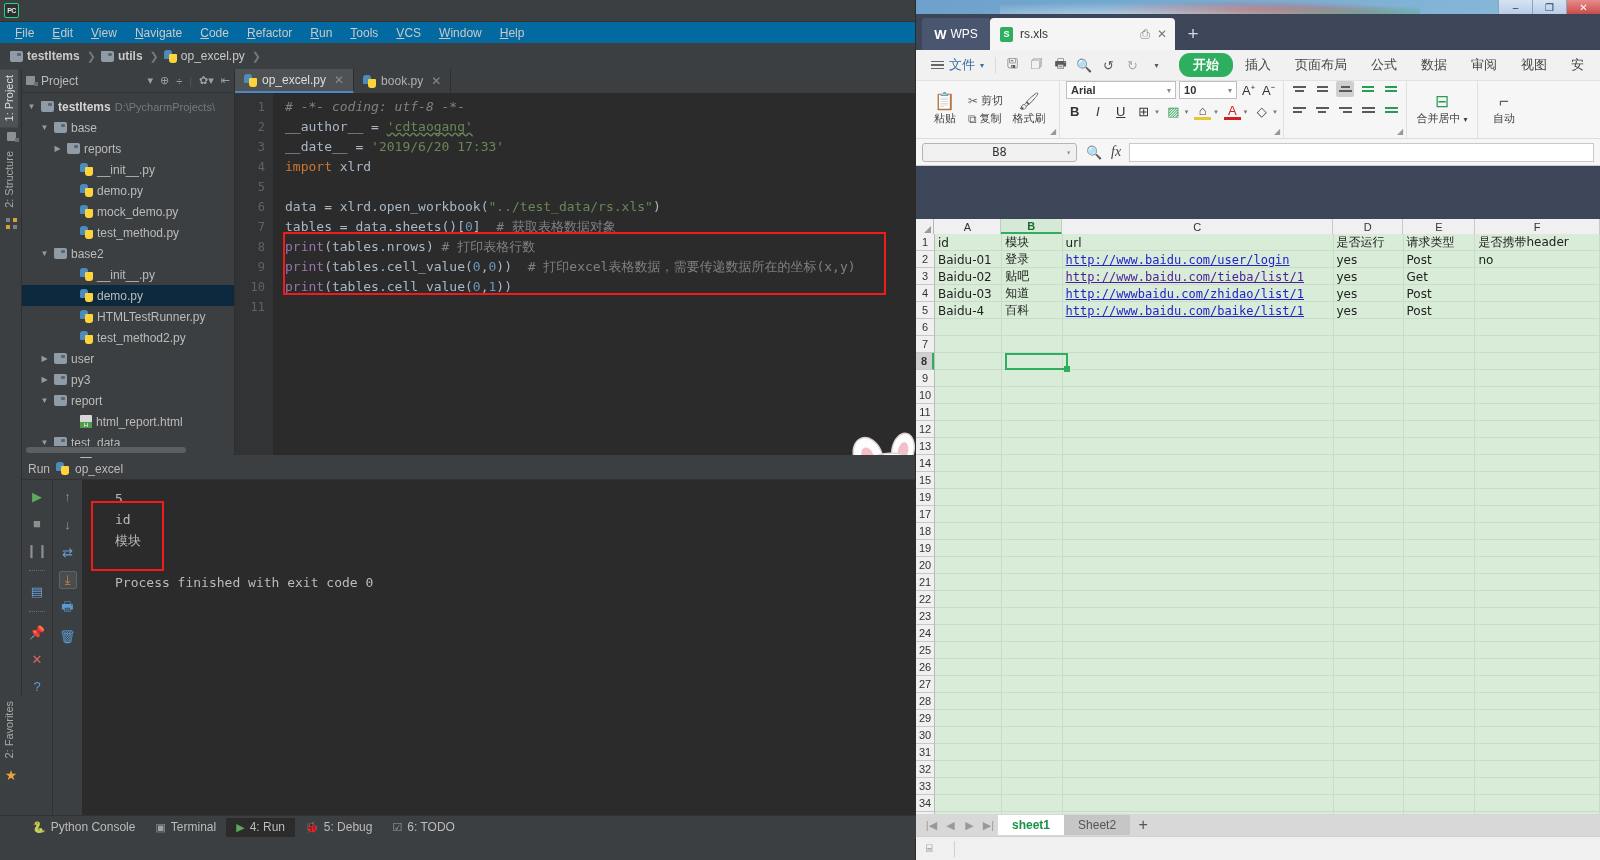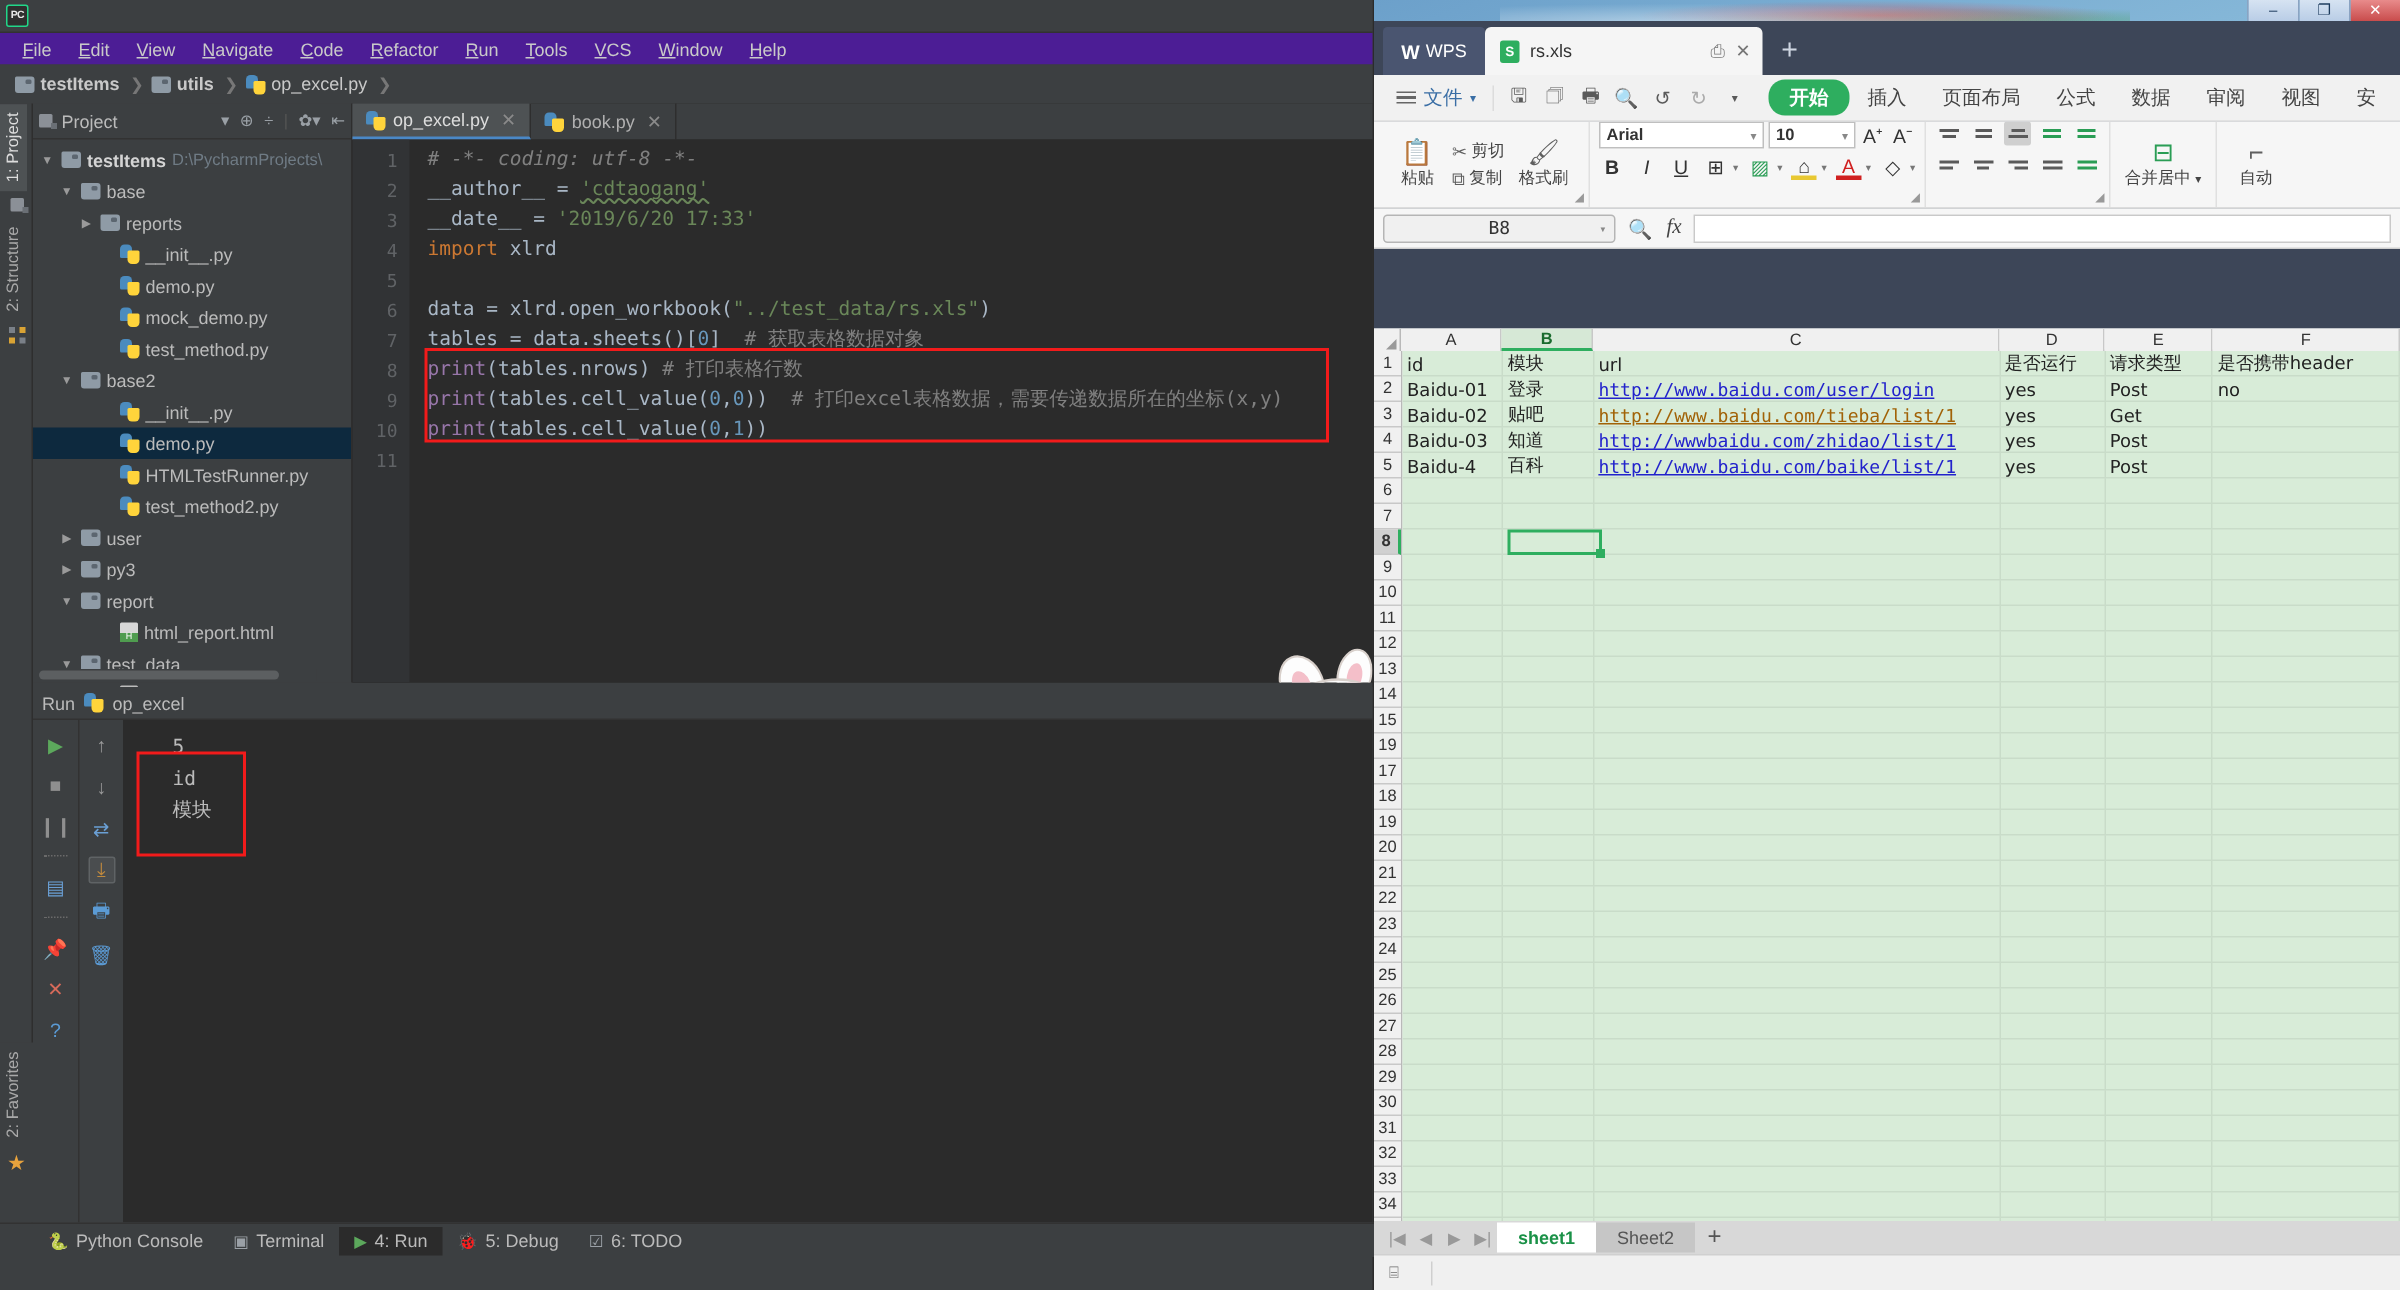--- a/index.html
+++ b/index.html
@@ -34,21 +34,21 @@
   }
   .pc-logo {
     width: 15px; height: 15px; background: #2f2f2f; border: 1px solid #21d789;
     border-radius: 2px; color: #e8e8e8; font-size: 7px; font-weight: bold;
     display: flex; align-items: center; justify-content: center; letter-spacing: -.5px;
   }
   .pc-title { font-size: 12px; color: #d6d6d6; white-space: nowrap; }
 
   .pc-menubar {
     height: 21px; display: flex; align-items: center; gap: 0px;
-    padding-left: 6px; background: #4c1d95; font-size: 12px;
+    padding-left: 6px; background: #0369a1; font-size: 12px;
   }
   .pc-menubar > span {
     padding: 2px 9px; color: #c9c9c9; cursor: default;
   }
 
   .pc-breadcrumb {
     height: 26px; display: flex; align-items: center; gap: 2px;
     padding-left: 10px; background: #3c3f41; font-size: 12px; color: #a9b7c6;
   }
   .crumb { display: flex; align-items: center; gap: 4px; }
@@ -326,21 +326,21 @@
   }
   .rowcell.sel { background:#d0d0d0; font-weight:bold; border-right:2px solid #2eae5f;}
   .grid { position:absolute; left:19px; top:15px; right:0; bottom:0; background:#d8ecd8; overflow:hidden;}
   .grow { height:17px; display:flex; border-bottom:1px solid #c9dcc9;}
   .gcell {
     height:17px; border-right:1px solid #c9dcc9; font-size:12px; color:#222;
     display:flex; align-items:center; padding-left:3px; white-space:nowrap; overflow:hidden;
   }
   .gcell.cn { font-family:"DejaVu Sans", sans-serif; }
   .gcell.link { color:#2222cc; text-decoration:underline; font-family:"DejaVu Sans Mono", monospace; font-size:12px;}
-  .gcell.link.visited { color:#a16207; }
+  .gcell.link.visited { color:#4c1d95; }
   .selbox {
     position:absolute; border:2px solid #2eae5f; pointer-events:none; background:transparent;
   }
   .selbox::after{content:"";position:absolute;right:-4px;bottom:-4px;width:6px;height:6px;background:#2eae5f;}
 
   
   .wps-sheetbar {
     position:absolute; left:0; bottom:24px; right:0; height:22px; background:#d8d8d8;
     display:flex; align-items:center; gap:0; padding-left:6px;
   }
@@ -631,20 +631,21 @@
         <div class="ricon" style="color:#c08a3e;background:#4a4d4f;border:1px solid #5f6365;border-radius:2px;">⤓</div>
         <div class="ricon" style="color:#5b9bd5;">🖶</div>
         <div class="ricon" style="color:#5b9bd5;">🗑</div>
       </div>
 
       <div class="console" id="pc-console">
           <div class="cline">5</div>
           <div class="cline">id</div>
           <div class="cline">模块</div>
           <div class="cline">&nbsp;</div>
+          <div class="cline">Process finished with exit code 0</div>
         </div>
       <div class="redbox-console"></div>
     </div>
 
     <div class="pc-toolwin-bar" id="pc-twbar">
         <div class="twbtn">
           <span style="color: rgb(154, 160, 166); font-size: 11px;">🐍</span>
           <span>Python Console</span>
         </div>
         <div class="twbtn">

